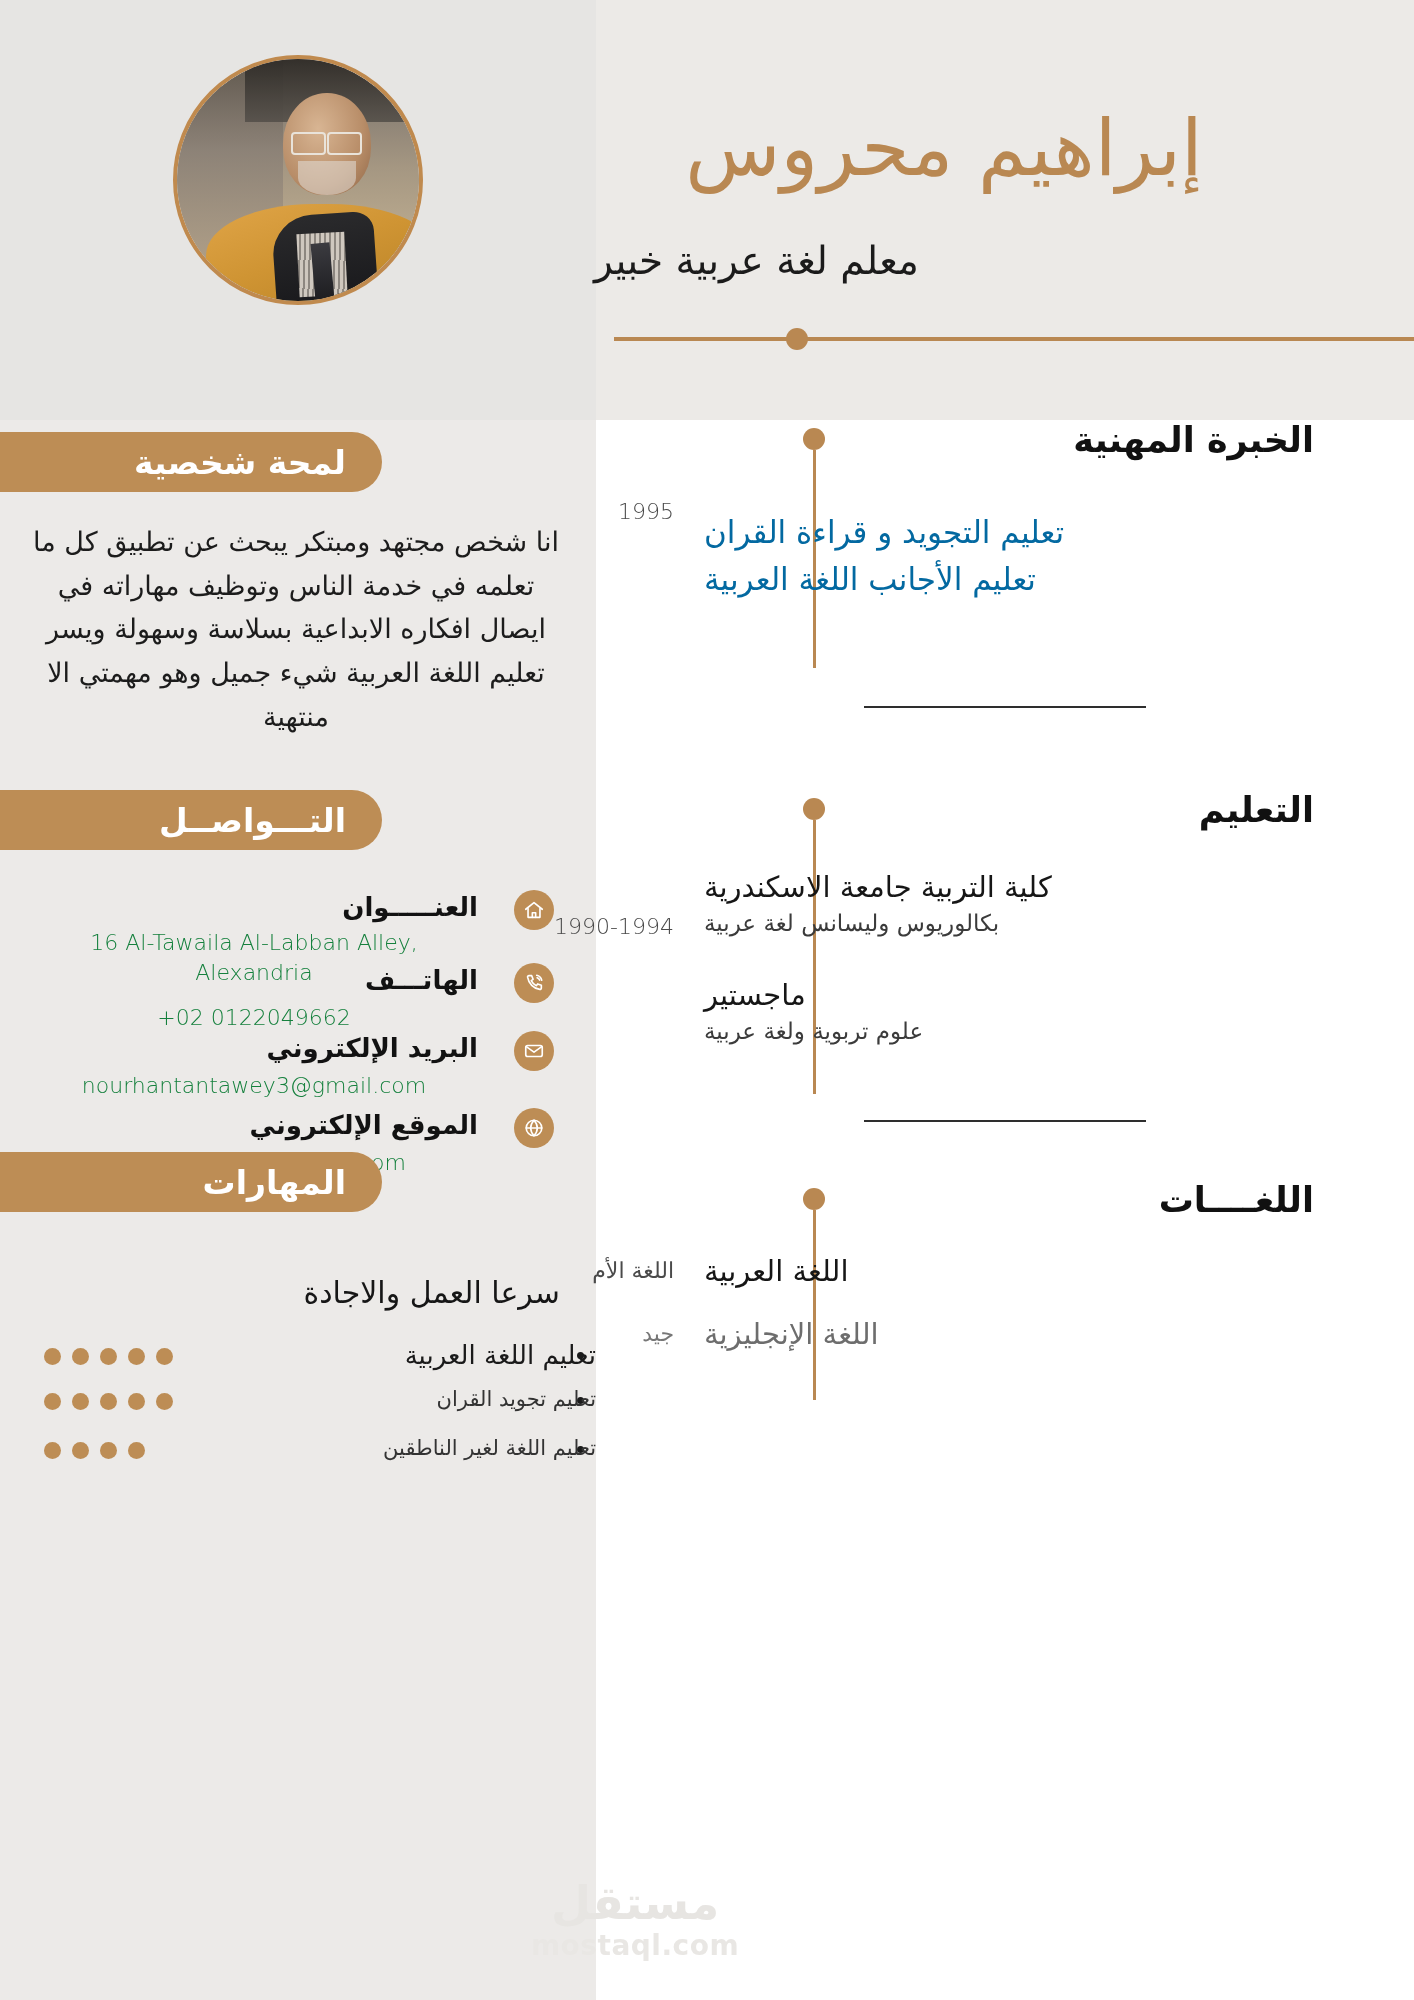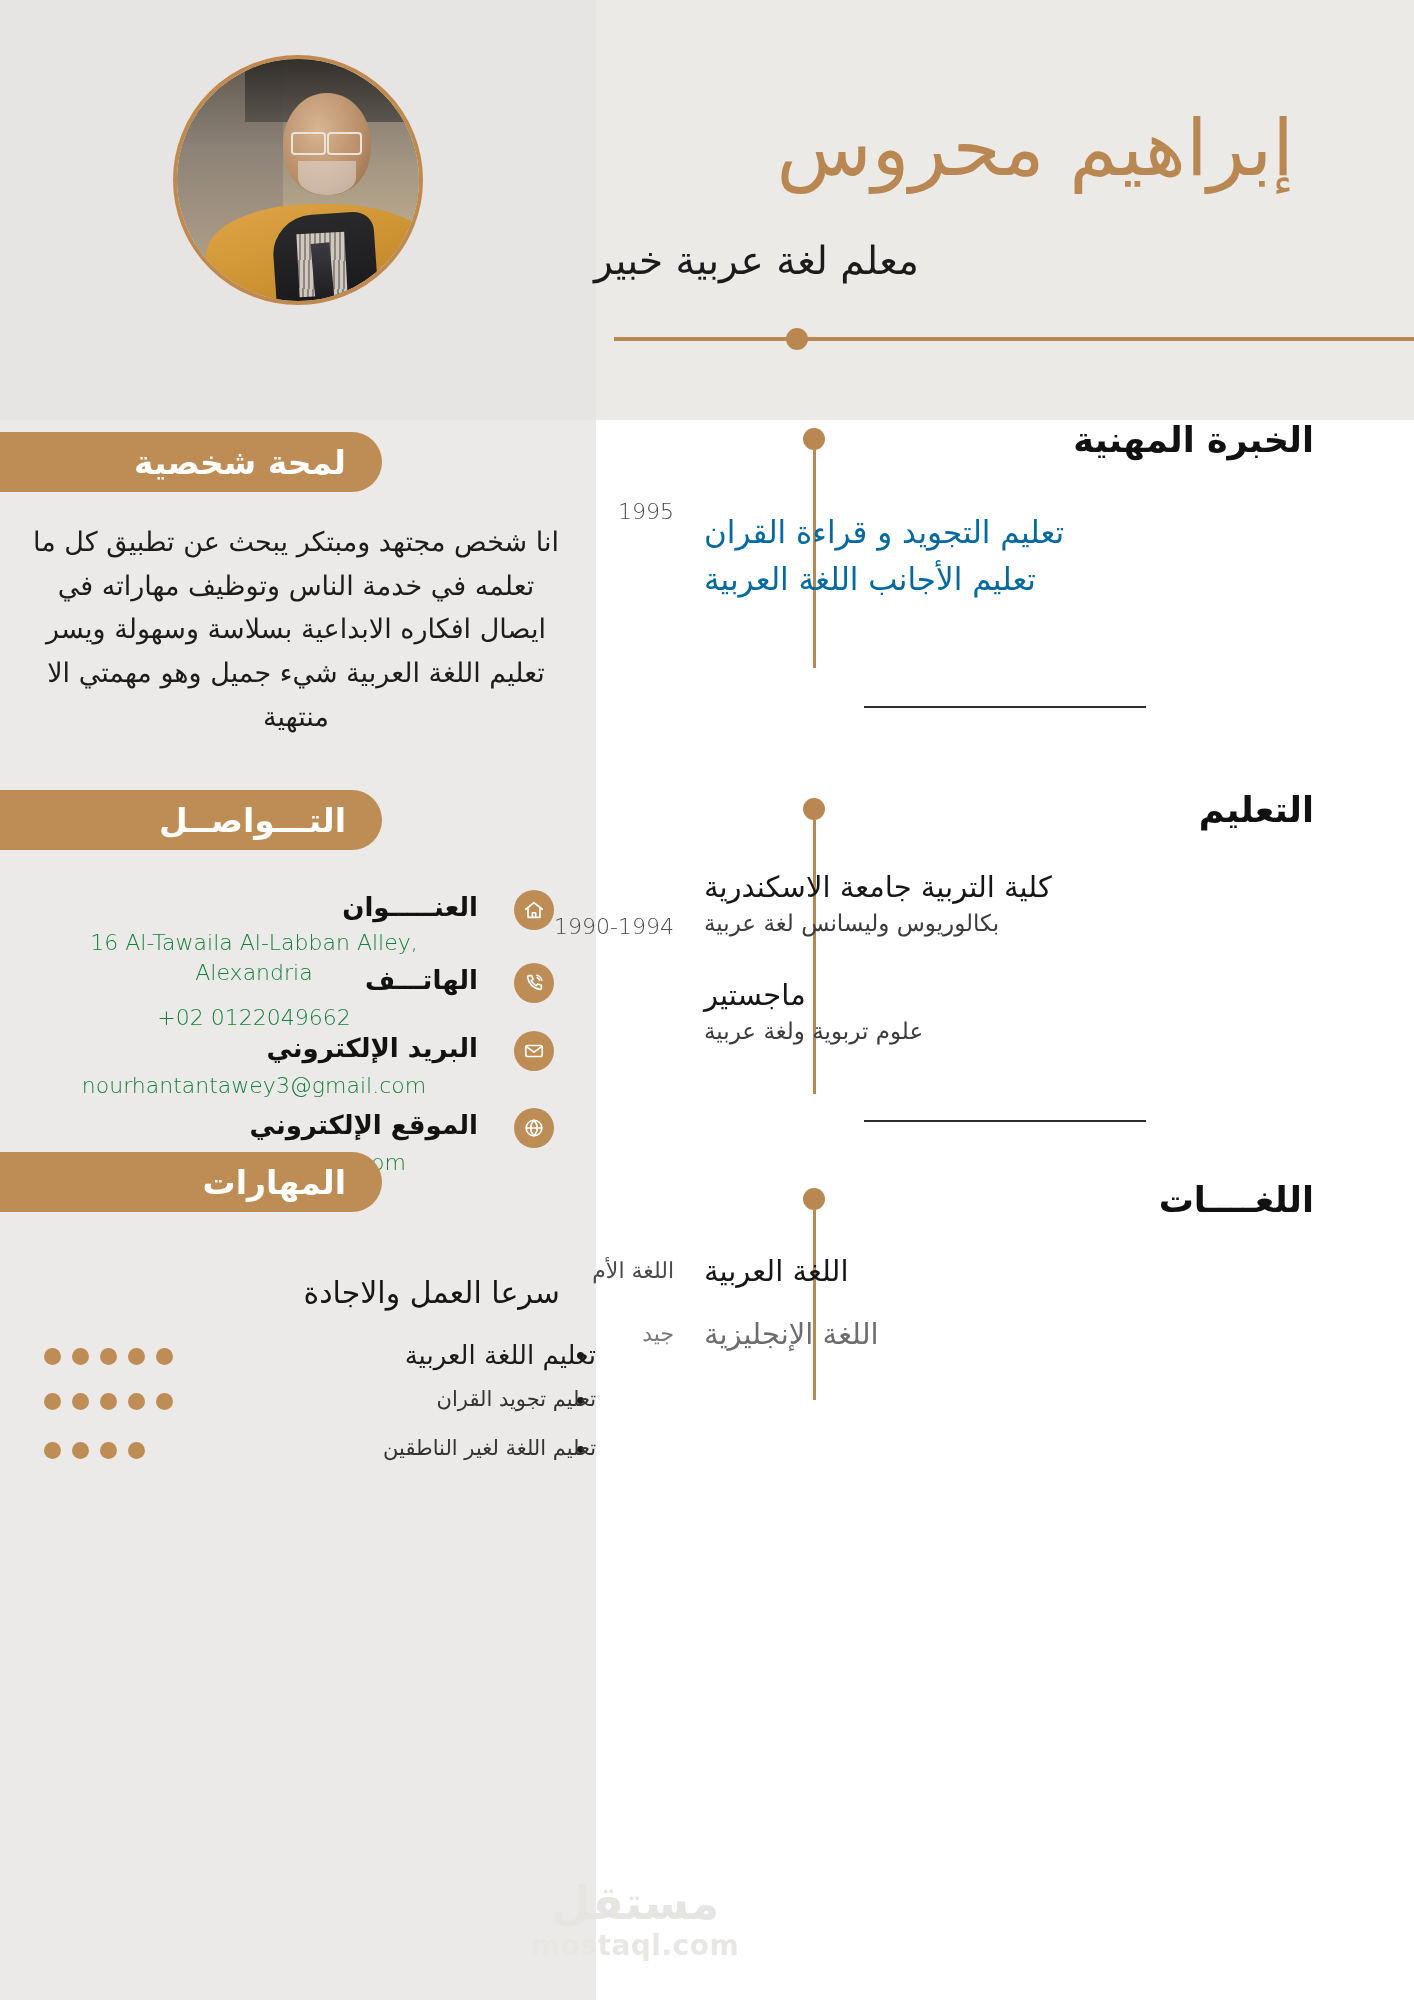--- a/index.html
+++ b/index.html
@@ -39,21 +39,21 @@
     top: 0; left: 0;
     width: 596px;
     height: 420px;
     background: #e6e5e3;
   }
   .name {
     position: absolute;
     top: 108px;
     right: 120px;
     width: 700px;
-    text-align: right;
+    text-align: center;
     font-size: 78px;
     font-weight: 400;
     color: #b98852;
     letter-spacing: 1px;
     line-height: 1.05;
     direction: rtl;
   }
   .job-title {
     position: absolute;
     top: 238px;

